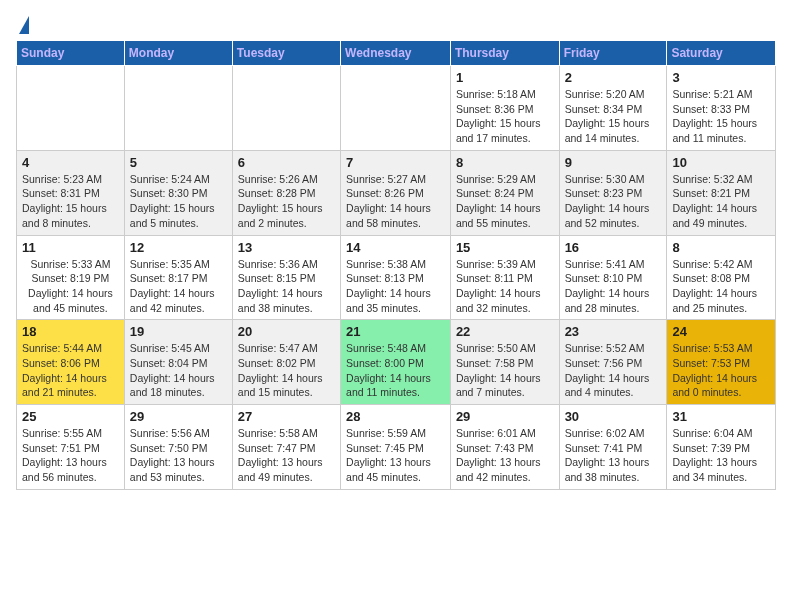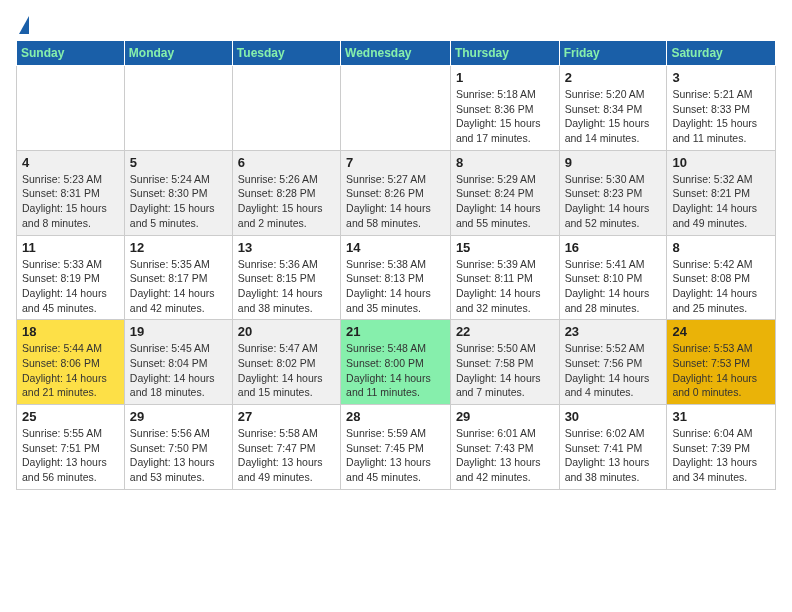--- a/index.html
+++ b/index.html
@@ -47,21 +47,21 @@
       font-size: 16px;
       color: #555;
     }
     .calendar {
       width: 100%;
       border-collapse: collapse;
       font-size: 11px;
     }
     .calendar th {
       background-color: #1a5fa8;
-      color: #86efac;
+      color: #c4b5fd;
       padding: 5px 4px;
       text-align: left;
       font-size: 12px;
       border: 1px solid #fff;
     }
     .calendar td {
       border: 1px solid #ccc;
       padding: 4px 5px;
       vertical-align: top;
       width: 113px;
@@ -189,21 +189,21 @@
           <div class="day-num">10</div>
           <div class="day-info" style="white-space: pre-line;">Sunrise: 5:32 AM
 Sunset: 8:21 PM
 Daylight: 14 hours
 and 49 minutes.</div>
         </td>
       </tr>
       <tr>
         <td>
           <div class="day-num">11</div>
-          <div class="day-info" style="white-space: pre-line;">Sunrise: 5:33 AM
+          <div class="day-info" style="white-space: pre-line; text-align: center;">Sunrise: 5:33 AM
 Sunset: 8:19 PM
 Daylight: 14 hours
 and 45 minutes.</div>
         </td>
         <td>
           <div class="day-num">12</div>
           <div class="day-info" style="white-space: pre-line;">Sunrise: 5:35 AM
 Sunset: 8:17 PM
 Daylight: 14 hours
 and 42 minutes.</div>

